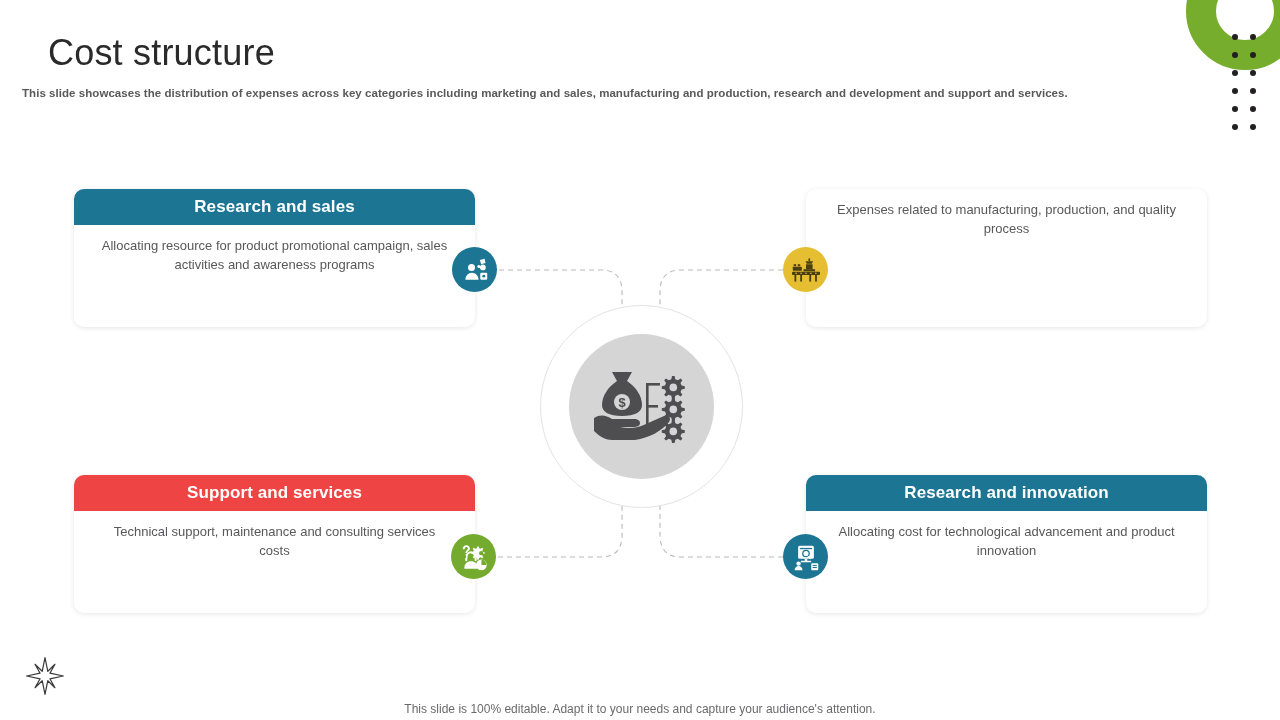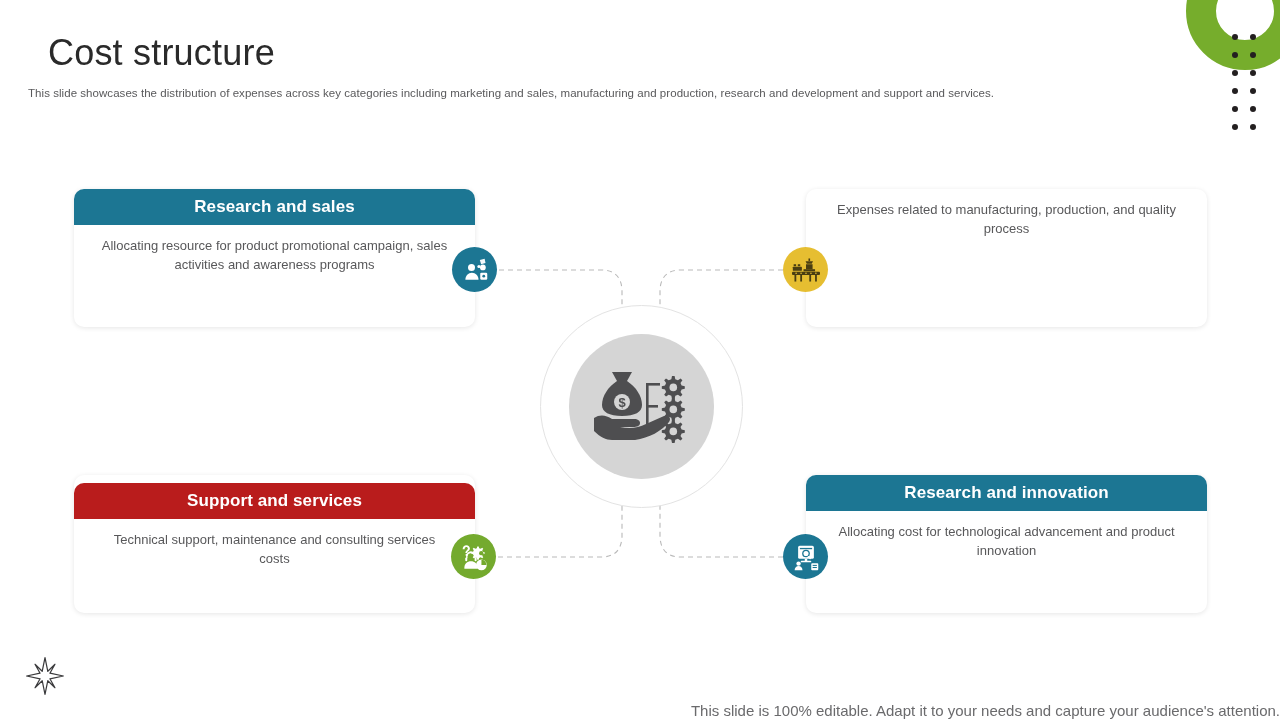--- a/index.html
+++ b/index.html
@@ -27,27 +27,28 @@
     font-size: 36px;
     font-weight: 400;
     color: #2a2a2a;
     letter-spacing: 0.2px;
     line-height: 46px;
     white-space: nowrap;
   }
 
   .page-subtitle {
     position: absolute;
-    left: 28px;
+    left: 22px;
     top: 85px;
     font-size: 11.5px;
     color: #59595b;
     line-height: 16px;
     letter-spacing: 0.05px;
     white-space: nowrap;
+    font-weight: bold;
   }
 
   
   .deco-donut {
     position: absolute;
     right: -24px;
     top: -48px;
     width: 118px;
     height: 118px;
     border-radius: 50%;
@@ -143,21 +144,21 @@
   }
 
   #card-marketing { left: 74px;  top: 189px; }
   #card-manufacturing { left: 806px; top: 189px; }
   #card-support { left: 74px;  top: 475px; }
   #card-research { left: 806px; top: 475px; }
 
   #card-marketing .card-header,
   #card-research .card-header { background: #1c7693; }
   #card-manufacturing .card-header { background: #e6be31; color: #3c3523; }
-  #card-support .card-header { background: #b91c1c; margin-top: 8px; }
+  #card-support .card-header { background: #ef4444; }
 
   
   .badge {
     position: absolute;
     width: 45px;
     height: 45px;
     border-radius: 50%;
     display: flex;
     align-items: center;
     justify-content: center;
@@ -168,22 +169,22 @@
   #badge-manufacturing{ left: 783px; top: 247px; background: #e6be31; }
   #badge-support      { left: 451px; top: 534px; background: #74aa2e; }
   #badge-research     { left: 783px; top: 534px; background: #1c7693; }
 
   
   .footer-note {
     position: absolute;
     left: 0;
     top: 702px;
     width: 1280px;
-    text-align: right;
-    font-size: 15px;
+    text-align: center;
+    font-size: 12px;
     color: #6a6a6c;
   }
 </style>
 </head>
 <body>
 
 <div class="slide">
 
   <div class="page-title">Cost structure</div>
   <div class="page-subtitle">This slide showcases the distribution of expenses across key categories including marketing and sales, manufacturing and production, research and development and support and services.</div>

